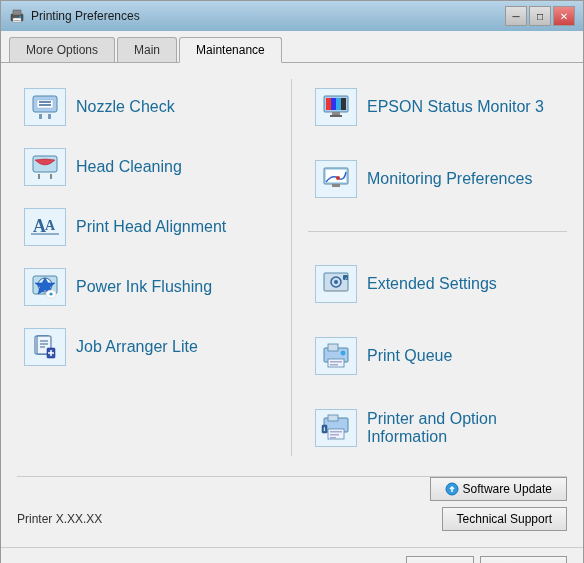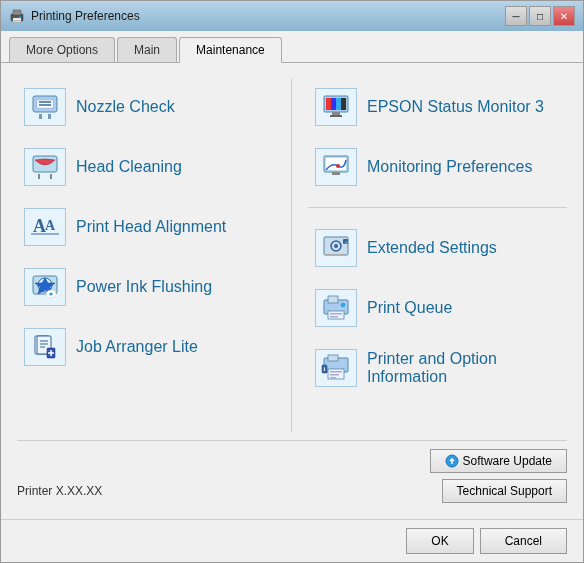--- a/index.html
+++ b/index.html
@@ -103,21 +103,21 @@
     .left-panel {
       display: flex;
       flex-direction: column;
       gap: 4px;
       padding-right: 16px;
       border-right: 1px solid #ccc;
     }
     .right-panel {
       display: flex;
       flex-direction: column;
-      gap: 4px;
+      gap: 16px;
       padding-left: 16px;
     }
     .maintenance-item {
       display: flex;
       align-items: center;
       gap: 10px;
       padding: 8px 6px;
       cursor: pointer;
       border: 1px solid transparent;
     }
@@ -134,22 +134,21 @@
     .item-label {
       color: #1a6b9a;
       font-size: 16px;
     }
     .divider-h {
       border: none;
       border-top: 1px solid #ccc;
       margin: 8px 0;
     }
     .bottom-area {
-      margin-top: 8px;
-      padding-top: 8px;
+      margin-top: 20px;
       border-top: 1px solid #ccc;
     }
     .bottom-row1 {
       display: flex;
       justify-content: flex-end;
       margin-bottom: 6px;
     }
     .bottom-row2 {
       display: flex;
       justify-content: space-between;

